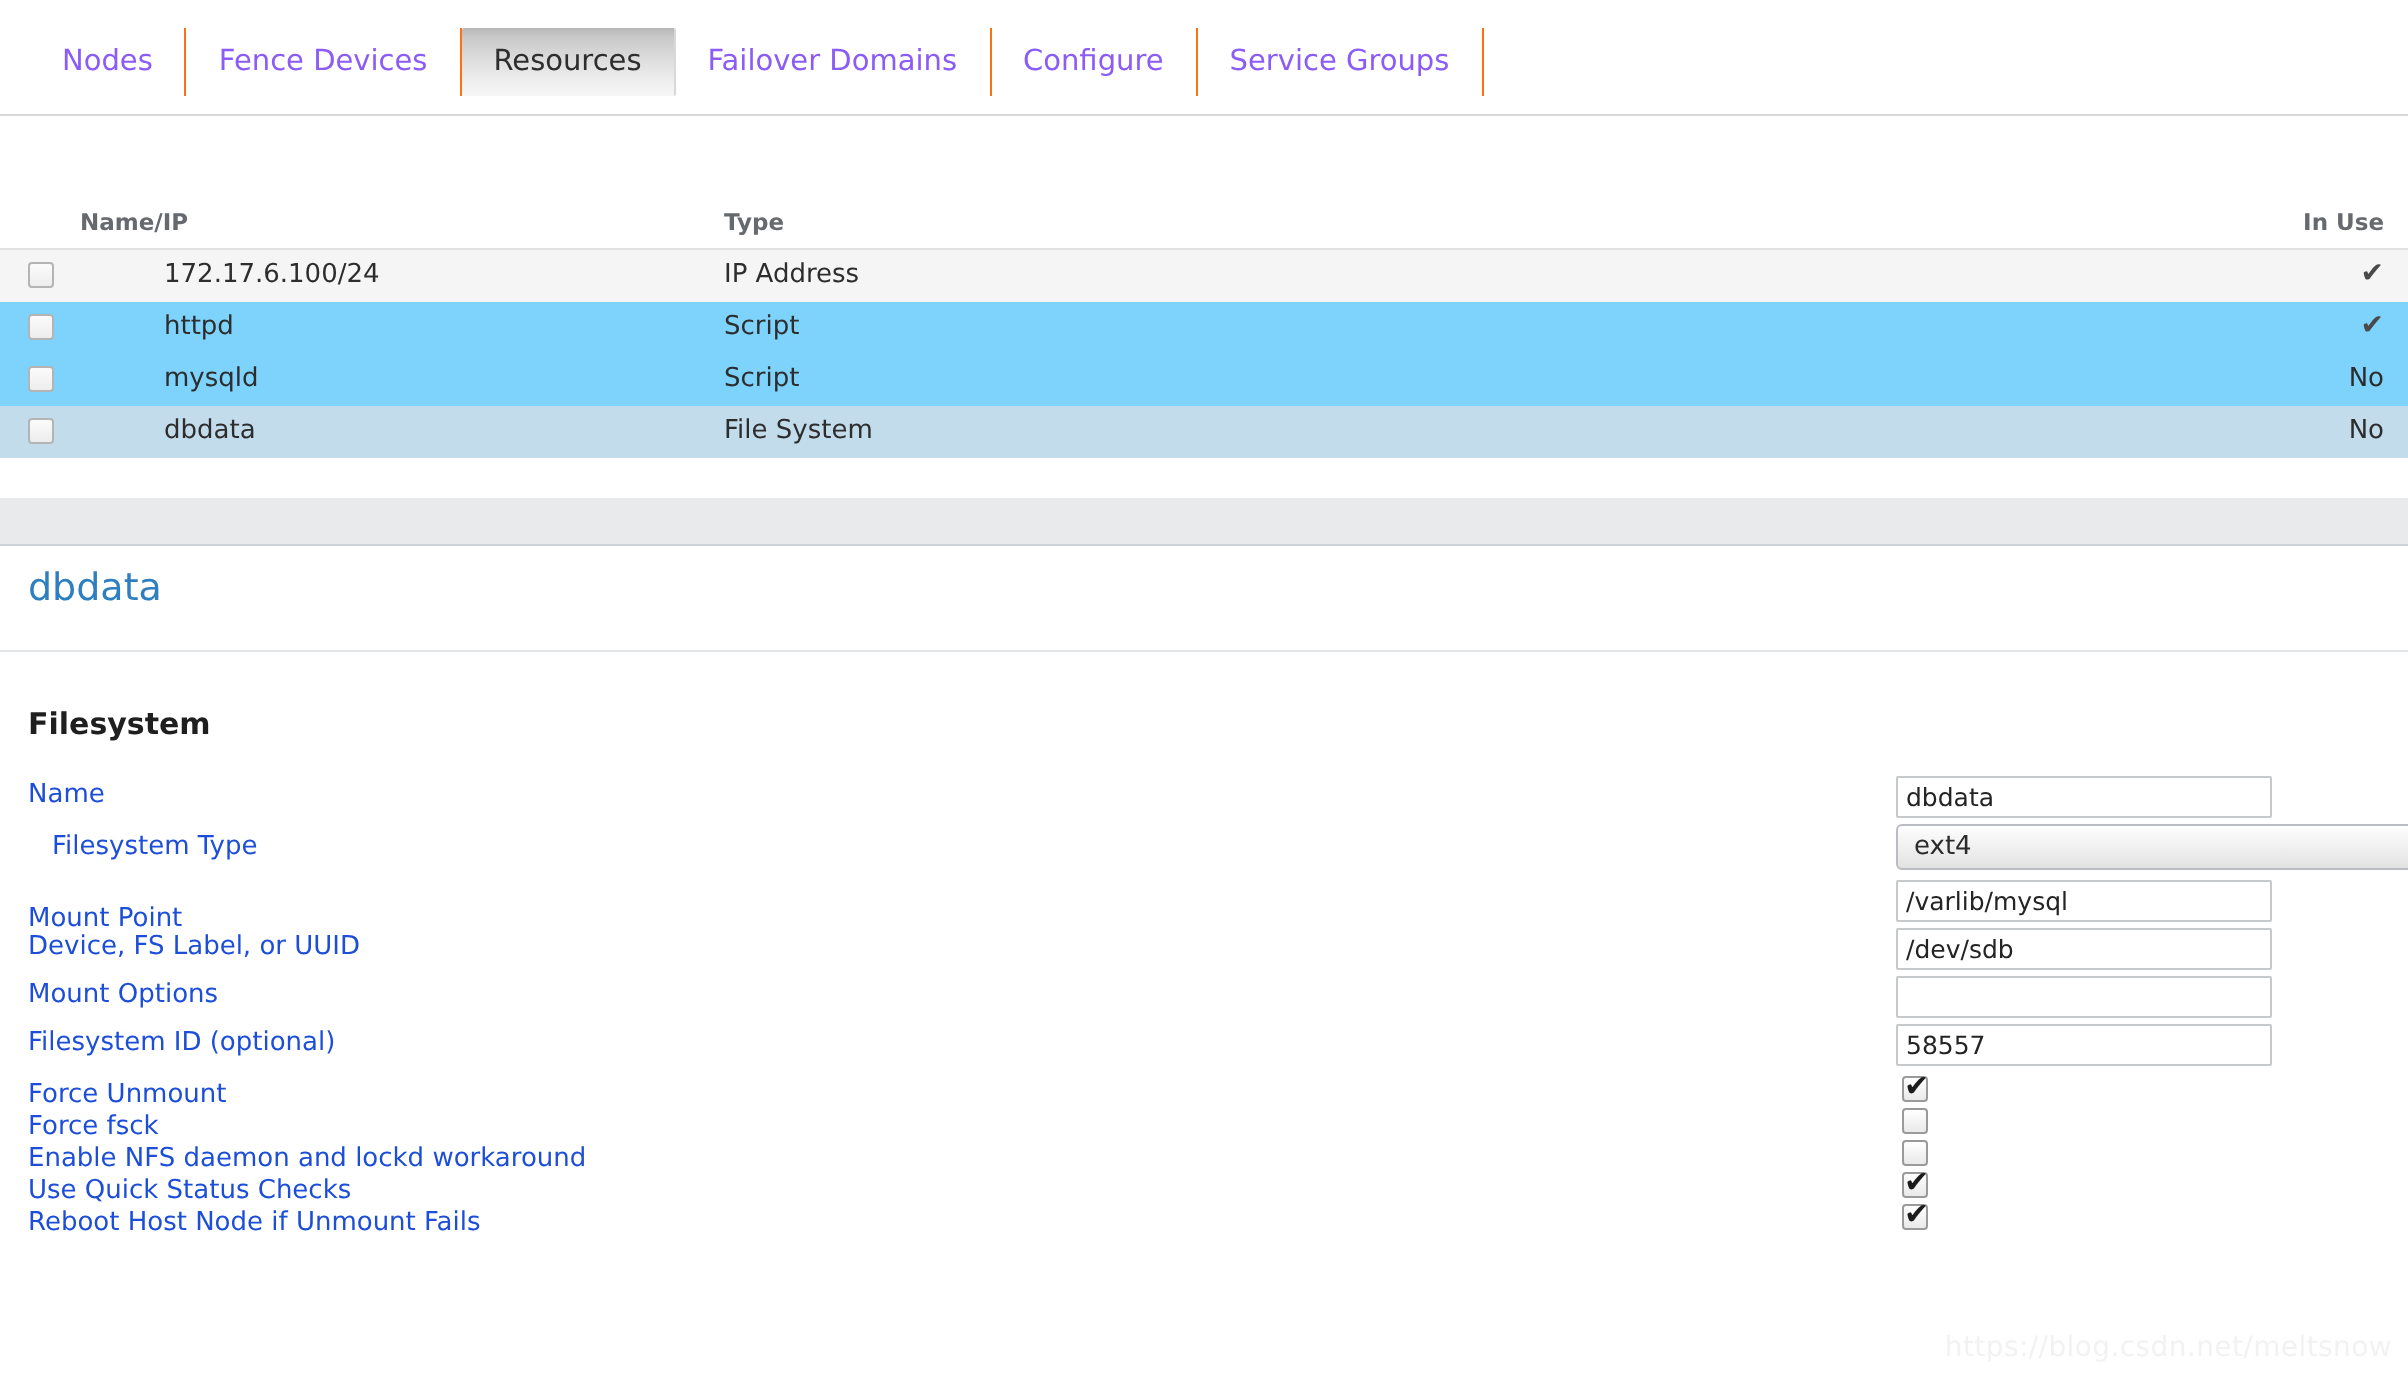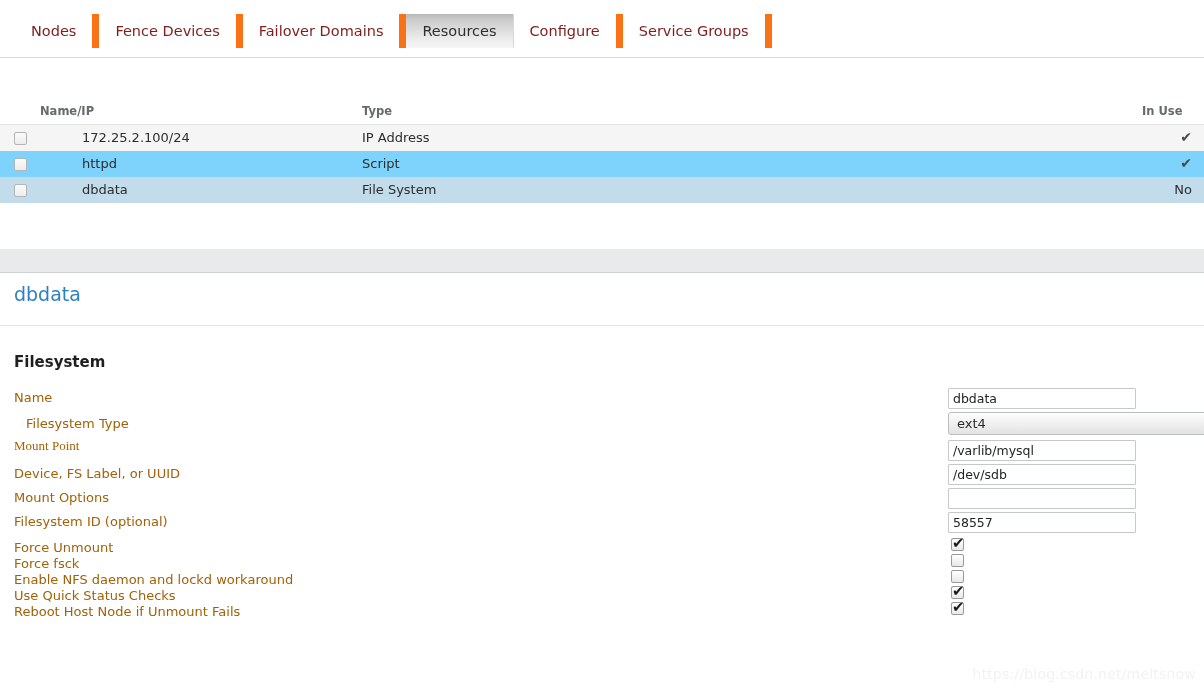--- a/index.html
+++ b/index.html
@@ -26,22 +26,22 @@
     display: flex;
     align-items: stretch;
     padding-left: 14px;
   }
   .tab {
     position: relative;
     display: flex; align-items: center;
     padding: 0 16px;
     margin-top: 14px; margin-bottom: 9px;
     font-size: 14.5px;
-    color: #7f1d1d;
-    border-right: 7px solid #f97316;
+    color: #8b5cf6;
+    border-right: 1px solid #f97316;
     cursor: pointer;
     white-space: nowrap;
   }
   .tab:first-child { border-left: 1px solid transparent; }
   .tab.active {
     background: linear-gradient(to bottom, #b7b7b7 0%, #c9c9c9 14%, #e2e2e2 55%, #efefef 80%, #f6f6f6 100%);
     border-right: 1px solid #d8d8d8;
     color: #2e2e2e;
     border-radius: 1px;
   }
@@ -107,21 +107,21 @@
   .tbl tr.odd td { background: #f5f5f5; }
   .tbl tr.even td { background: #7dd3fc; }
   .tbl tr.sel td { background: #c3dcec; }
   .col-chk { width: 40px; padding-left: 14px !important; }
   .col-name { width: 322px; }
   .col-type { width: 780px; }
   .col-use { width: 62px; text-align: right; padding-right: 12px !important; }
   th.col-chk { }
   th.col-name { padding-left: 0; }
   .cell-name { padding-left: 42px; }
-  th.col-use { padding-right: 12px; }
+  th.col-use { text-align: right; padding-right: 12px; }
 
   .cbx {
     width: 13px; height: 13px;
     border: 1px solid #b4b4b4;
     border-radius: 2px;
     background: linear-gradient(to bottom, #fbfbfb, #ededed);
     display: inline-block;
     vertical-align: middle;
     cursor: pointer;
     position: relative;
@@ -158,21 +158,21 @@
     position: absolute; left: 0; top: 326px;
     width: 1204px;
     background: #fff;
   }
   .form-h {
     position: absolute; left: 14px; top: 27px;
     font-size: 15px; font-weight: bold; color: #1f1f1f;
   }
   .flabel {
     position: absolute; left: 14px;
-    font-size: 13px; color: #a16207;
+    font-size: 13px; color: #1d4ed8;
     white-space: nowrap;
   }
   .fin {
     position: absolute; left: 948px;
     width: 188px; height: 21px;
     border: 1px solid #c6c9cc;
     background: #ffffff;
     font-family: "DejaVu Sans", "Liberation Sans", sans-serif;
     font-size: 12.5px;
     color: #242424;
@@ -217,49 +217,55 @@
   }
 </style>
 </head>
 <body>
 
 <div id="app">
 
   <div class="tabbar" id="tabbar">
       <div class="tab">Nodes</div>
       <div class="tab">Fence Devices</div>
+      <div class="tab active">Resources</div>
       <div class="tab">Failover Domains</div>
-      <div class="tab active">Resources</div>
       <div class="tab">Configure</div>
       <div class="tab">Service Groups</div>
     </div>
 
 
   <table class="tbl">
     <thead>
       <tr>
         <th class="col-chk"></th>
         <th class="col-name">Name/IP</th>
         <th class="col-type">Type</th>
         <th class="col-use">In Use</th>
       </tr>
     </thead>
     <tbody id="tbody">
         <tr class="odd">
           <td class="col-chk"><span class="cbx"></span></td>
-          <td class="col-name"><span class="cell-name">172.25.2.100/24</span></td>
+          <td class="col-name"><span class="cell-name">172.17.6.100/24</span></td>
           <td class="col-type">IP Address</td>
           <td class="col-use"><span class="chk-mark">✔</span></td>
         </tr>
         <tr class="even">
           <td class="col-chk"><span class="cbx"></span></td>
           <td class="col-name"><span class="cell-name">httpd</span></td>
           <td class="col-type">Script</td>
           <td class="col-use"><span class="chk-mark">✔</span></td>
         </tr>
+        <tr class="even">
+          <td class="col-chk"><span class="cbx"></span></td>
+          <td class="col-name"><span class="cell-name">mysqld</span></td>
+          <td class="col-type">Script</td>
+          <td class="col-use">No</td>
+        </tr>
         <tr class="sel">
           <td class="col-chk"><span class="cbx"></span></td>
           <td class="col-name"><span class="cell-name">dbdata</span></td>
           <td class="col-type">File System</td>
           <td class="col-use">No</td>
         </tr>
       </tbody>
   </table>
 
   <div class="tbl-footer"></div>
@@ -268,21 +274,21 @@
     <span>dbdata</span>
   </div>
 
   <div class="form" id="form">
     <div class="form-h">Filesystem</div>
 
   <div class="flabel" style="top: 64px;">Name</div>
       <input type="text" class="fin" value="dbdata" style="top: 62px;">
       <div class="flabel" style="top: 90px; margin-left: 12px;">Filesystem Type</div>
       <div class="fsel" style="top: 86px;">ext4</div>
-      <div class="flabel" style="top: 112px; font-family: Liberation Serif, serif;">Mount Point</div>
+      <div class="flabel" style="top: 126px;">Mount Point</div>
       <input type="text" class="fin" value="/varlib/mysql" style="top: 114px;">
       <div class="flabel" style="top: 140px;">Device, FS Label, or UUID</div>
       <input type="text" class="fin" value="/dev/sdb" style="top: 138px;">
       <div class="flabel" style="top: 164px;">Mount Options</div>
       <input type="text" class="fin" value="" style="top: 162px;">
       <div class="flabel" style="top: 188px;">Filesystem ID (optional)</div>
       <input type="text" class="fin" value="58557" style="top: 186px;">
       <div class="flabel" style="top: 214px;">Force Unmount</div>
       <div class="fcbx" style="top: 212px;">
         <span class="tick">✔</span>

